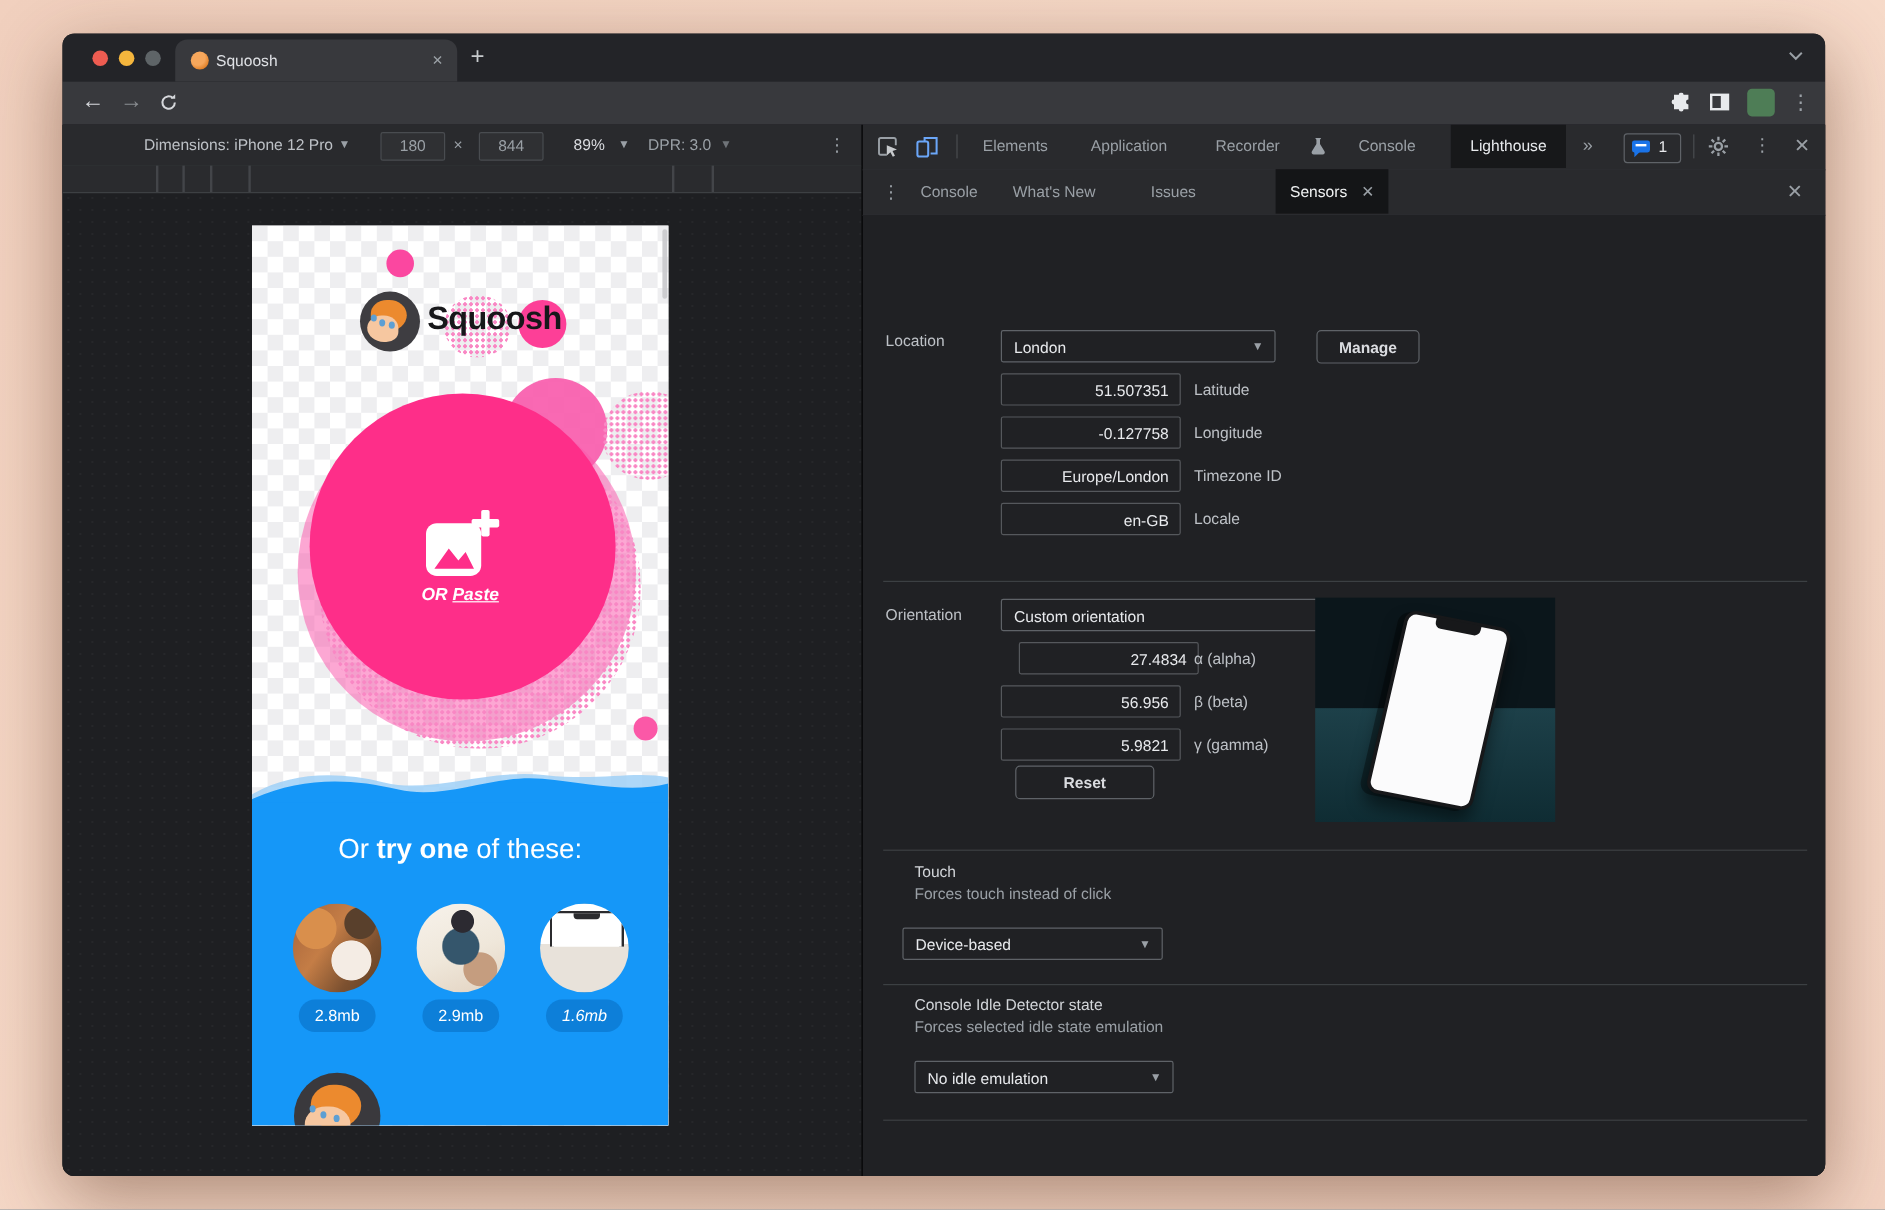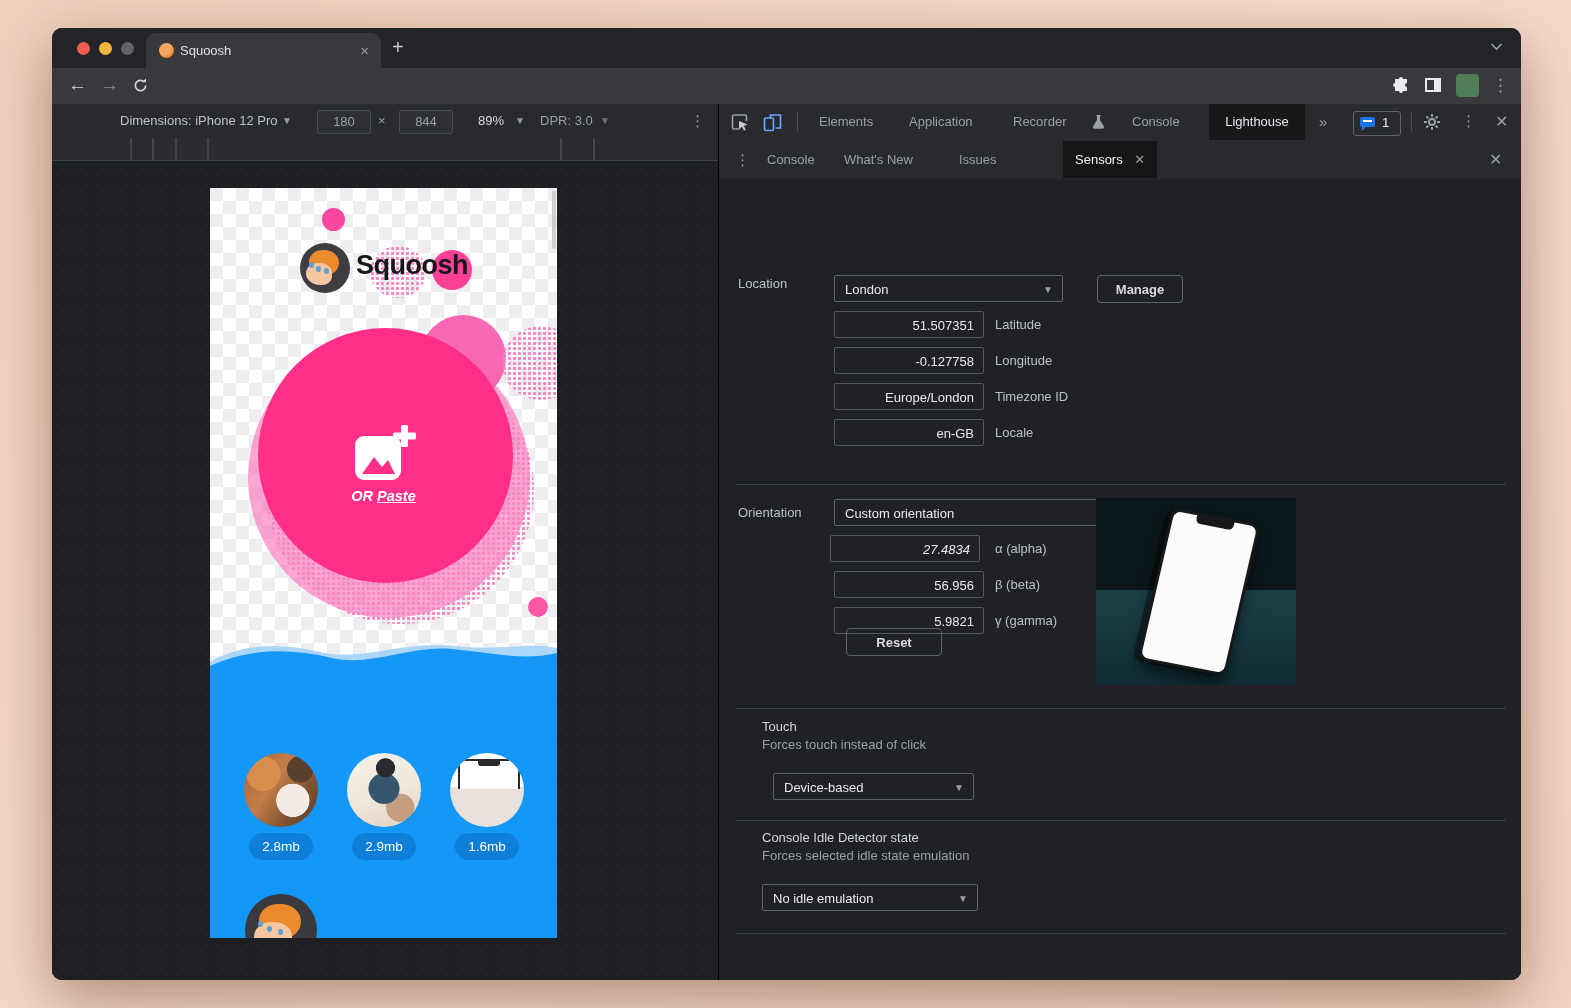--- a/index.html
+++ b/index.html
@@ -212,31 +212,34 @@
           <span>OR</span>
           <span style="text-decoration:underline;">Paste</span>
         </div>
 
         <div class="blue-sect">
           <svg width="347" height="34" viewBox="0 0 347 34" style="position:absolute;left:0;top:0;">
             <path d="M0 24 C30 6,70 4,110 14 C150 24,195 2,245 8 C290 13,320 4,347 10 L347 34 L0 34 Z" fill="#9fd0f7" opacity=".85"></path>
             <path d="M0 28 C40 10,80 10,122 20 C162 29,200 7,242 11 C282 15,315 23,347 15 L347 34 L0 34 Z" fill="#1597f8"></path>
           </svg>
           <div class="blue-fill"></div>
+          <div class="heading">
+            <span>Or </span><b>try one</b><span> of these:</span>
+          </div>
           <div class="sample s1" style="left:34px;"></div>
           <div class="sample s2" style="left:137px;">
           </div>
           <div class="sample s3" style="left:240px;">
             <div class="ph-top">
                     <div class="ph-notch"></div>
                   </div>
           </div>
           <div class="badge" style="left:39px;">2.8mb</div>
           <div class="badge" style="left:142px;">2.9mb</div>
-          <div class="badge" style="left:245px;">1.6mb</div>
+          <div class="badge" style="left:245px;font-style:italic;">1.6mb</div>
 
           <div class="logo-circle" style="left:35px;top:256px;width:72px;height:72px;background:#3a393d;">
             <div class="orange" style="left:14px;top:10px;width:42px;height:36px;"></div>
             <div class="hand" style="left:9px;top:28px;width:38px;height:32px;"></div>
             <span class="nail" style="left:13px;top:27px;"></span>
             <span class="nail" style="left:22px;top:32px;"></span>
             <span class="nail" style="left:33px;top:35px;"></span>
           </div>
         </div>
         <div class="scrollthumb"></div>
@@ -319,39 +322,39 @@
       <span class="inp" style="left:115px;top:240px;">en-GB</span>
       <span class="flabel" style="left:276px;top:240px;">Locale</span>
 
       <div class="sep" style="top:305px;"></div>
 
       <span class="abs" style="left:19px;top:326px;">Orientation</span>
       <div class="sel" style="left:115px;top:320px;width:281px;">
         <span>Custom orientation</span>
         <span class="caret">▼</span>
       </div>
-      <span class="inp" style="left:111px;top:356px;font-style:italic;">27.4834</span>
+      <span class="inp" style="left:130px;top:356px;">27.4834</span>
       <span class="flabel" style="left:276px;top:356px;">α (alpha)</span>
       <span class="inp" style="left:115px;top:392px;">56.956</span>
       <span class="flabel" style="left:276px;top:392px;">β (beta)</span>
       <span class="inp" style="left:115px;top:428px;">5.9821</span>
       <span class="flabel" style="left:276px;top:428px;">γ (gamma)</span>
-      <span class="btn" style="left:127px;top:449px;width:96px;">Reset</span>
+      <span class="btn" style="left:127px;top:459px;width:116px;">Reset</span>
 
       <div class="phonebox">
         <div class="phone">
                 <div class="notch"></div>
               </div>
       </div>
 
       <div class="sep" style="top:529px;"></div>
 
       <span class="sect-title" style="left:43px;top:540px;">Touch</span>
       <span class="sect-sub" style="left:43px;top:558px;">Forces touch instead of click</span>
-      <div class="sel" style="left:54px;top:594px;width:201px;">
+      <div class="sel" style="left:33px;top:594px;width:217px;">
         <span>Device-based</span>
         <span class="caret">▼</span>
       </div>
 
       <div class="sep" style="top:641px;"></div>
 
       <span class="sect-title" style="left:43px;top:651px;">Console Idle Detector state</span>
       <span class="sect-sub" style="left:43px;top:669px;">Forces selected idle state emulation</span>
       <div class="sel" style="left:43px;top:705px;width:216px;">
         <span>No idle emulation</span>

